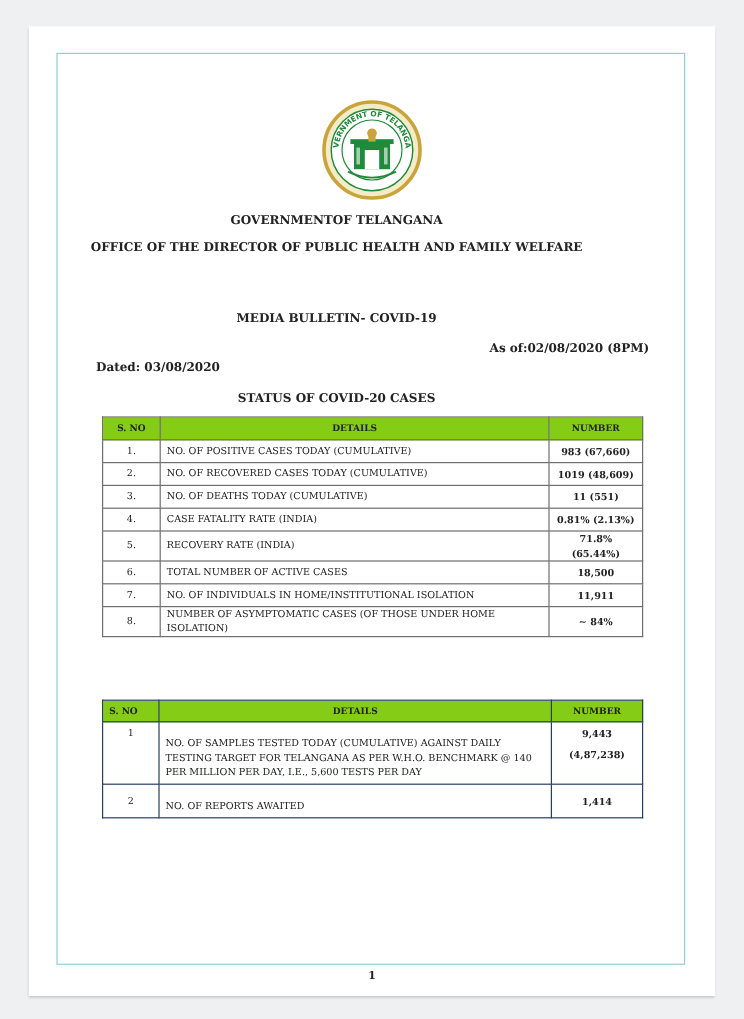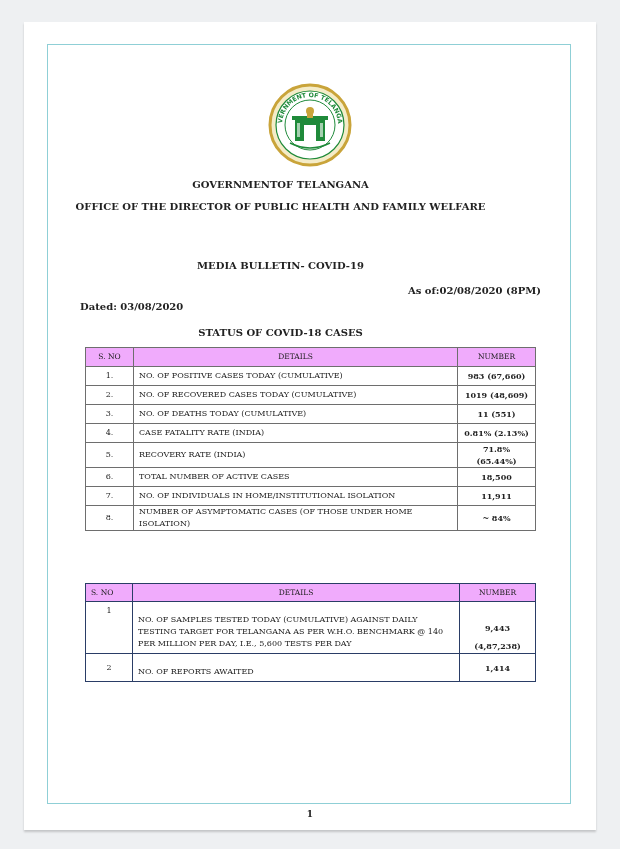--- a/index.html
+++ b/index.html
@@ -29,21 +29,21 @@
   table {
     position: absolute; left: 61px; width: 450px; border-collapse: collapse;
     font-size: 8px; table-layout: fixed;
   }
   td, th { padding: 0 5px; line-height: 12px; vertical-align: middle; }
   .tbl1 { top: 325px; }
   .tbl1 td, .tbl1 th { border: 1.5px solid #6e6e6e; height: 18px; }
   .tbl2 { top: 561px; }
   .tbl2 td, .tbl2 th { border: 1.5px solid #2a3d66; }
   .tbl2 th { height: 17px; }
-  th { background: #f0abfc; font-weight: normal; text-align: center; font-size: 7.5px; }
+  th { background: #84cc16; font-weight: bold; text-align: center; font-size: 7.5px; }
   .tbl2 th.sno-h { text-align: left; }
   td.sno { text-align: center; }
   td.num { text-align: center; font-weight: bold; margin-top: 28px; }
   td.details { text-align: left; }
   .tbl2 td.details { padding-top: 12px; padding-bottom: 3px; }
   .num-line { display: block; }
   .num-line + .num-line { margin-top: 6px; }
   .page-num { position: absolute; left: 0; width: 572px; top: 787px; text-align: center; font-size: 9px; font-weight: bold; }
 </style>
 </head>
@@ -70,21 +70,21 @@
     <path d="M 22 60 Q 42 70 62 60" fill="none" stroke="#1f8a3a" stroke-width="1.5"></path>
   </svg>
 
   <div class="center-text t1">GOVERNMENTOF TELANGANA</div>
   <div class="center-text t2">OFFICE OF THE DIRECTOR OF PUBLIC HEALTH AND FAMILY WELFARE</div>
   <div class="center-text t3">MEDIA BULLETIN- COVID-19</div>
 
   <div class="dated">Dated: 03/08/2020</div>
   <div class="asof">As of:02/08/2020 (8PM)</div>
 
-  <div class="center-text sec1">STATUS OF COVID-18 CASES</div>
+  <div class="center-text sec1">STATUS OF COVID-20 CASES</div>
 
   <table class="tbl1">
     <colgroup>
         <col style="width:48px">
         <col style="width:324px">
         <col style="width:78px">
       </colgroup>
     <thead>
       <tr>
         <th>S. NO</th>
@@ -147,21 +147,21 @@
       <tr>
         <th class="sno-h">S. NO</th>
         <th>DETAILS</th>
         <th>NUMBER</th>
       </tr>
     </thead>
     <tbody>
       <tr>
         <td class="sno" style="vertical-align:top;padding-top:3px">1</td>
         <td class="details">NO. OF SAMPLES TESTED TODAY (CUMULATIVE) AGAINST DAILY TESTING TARGET FOR TELANGANA AS PER W.H.O. BENCHMARK @ 140 PER MILLION PER DAY, I.E., 5,600 TESTS PER DAY</td>
-        <td class="num" style="vertical-align:top;padding-top:20px">
+        <td class="num" style="vertical-align:top;padding-top:3px">
           <span class="num-line">9,443</span>
           <span class="num-line">(4,87,238)</span>
         </td>
       </tr>
       <tr>
         <td class="sno" style="height:17px">2</td>
         <td class="details">NO. OF REPORTS AWAITED</td>
         <td class="num">1,414</td>
       </tr>
     </tbody>

